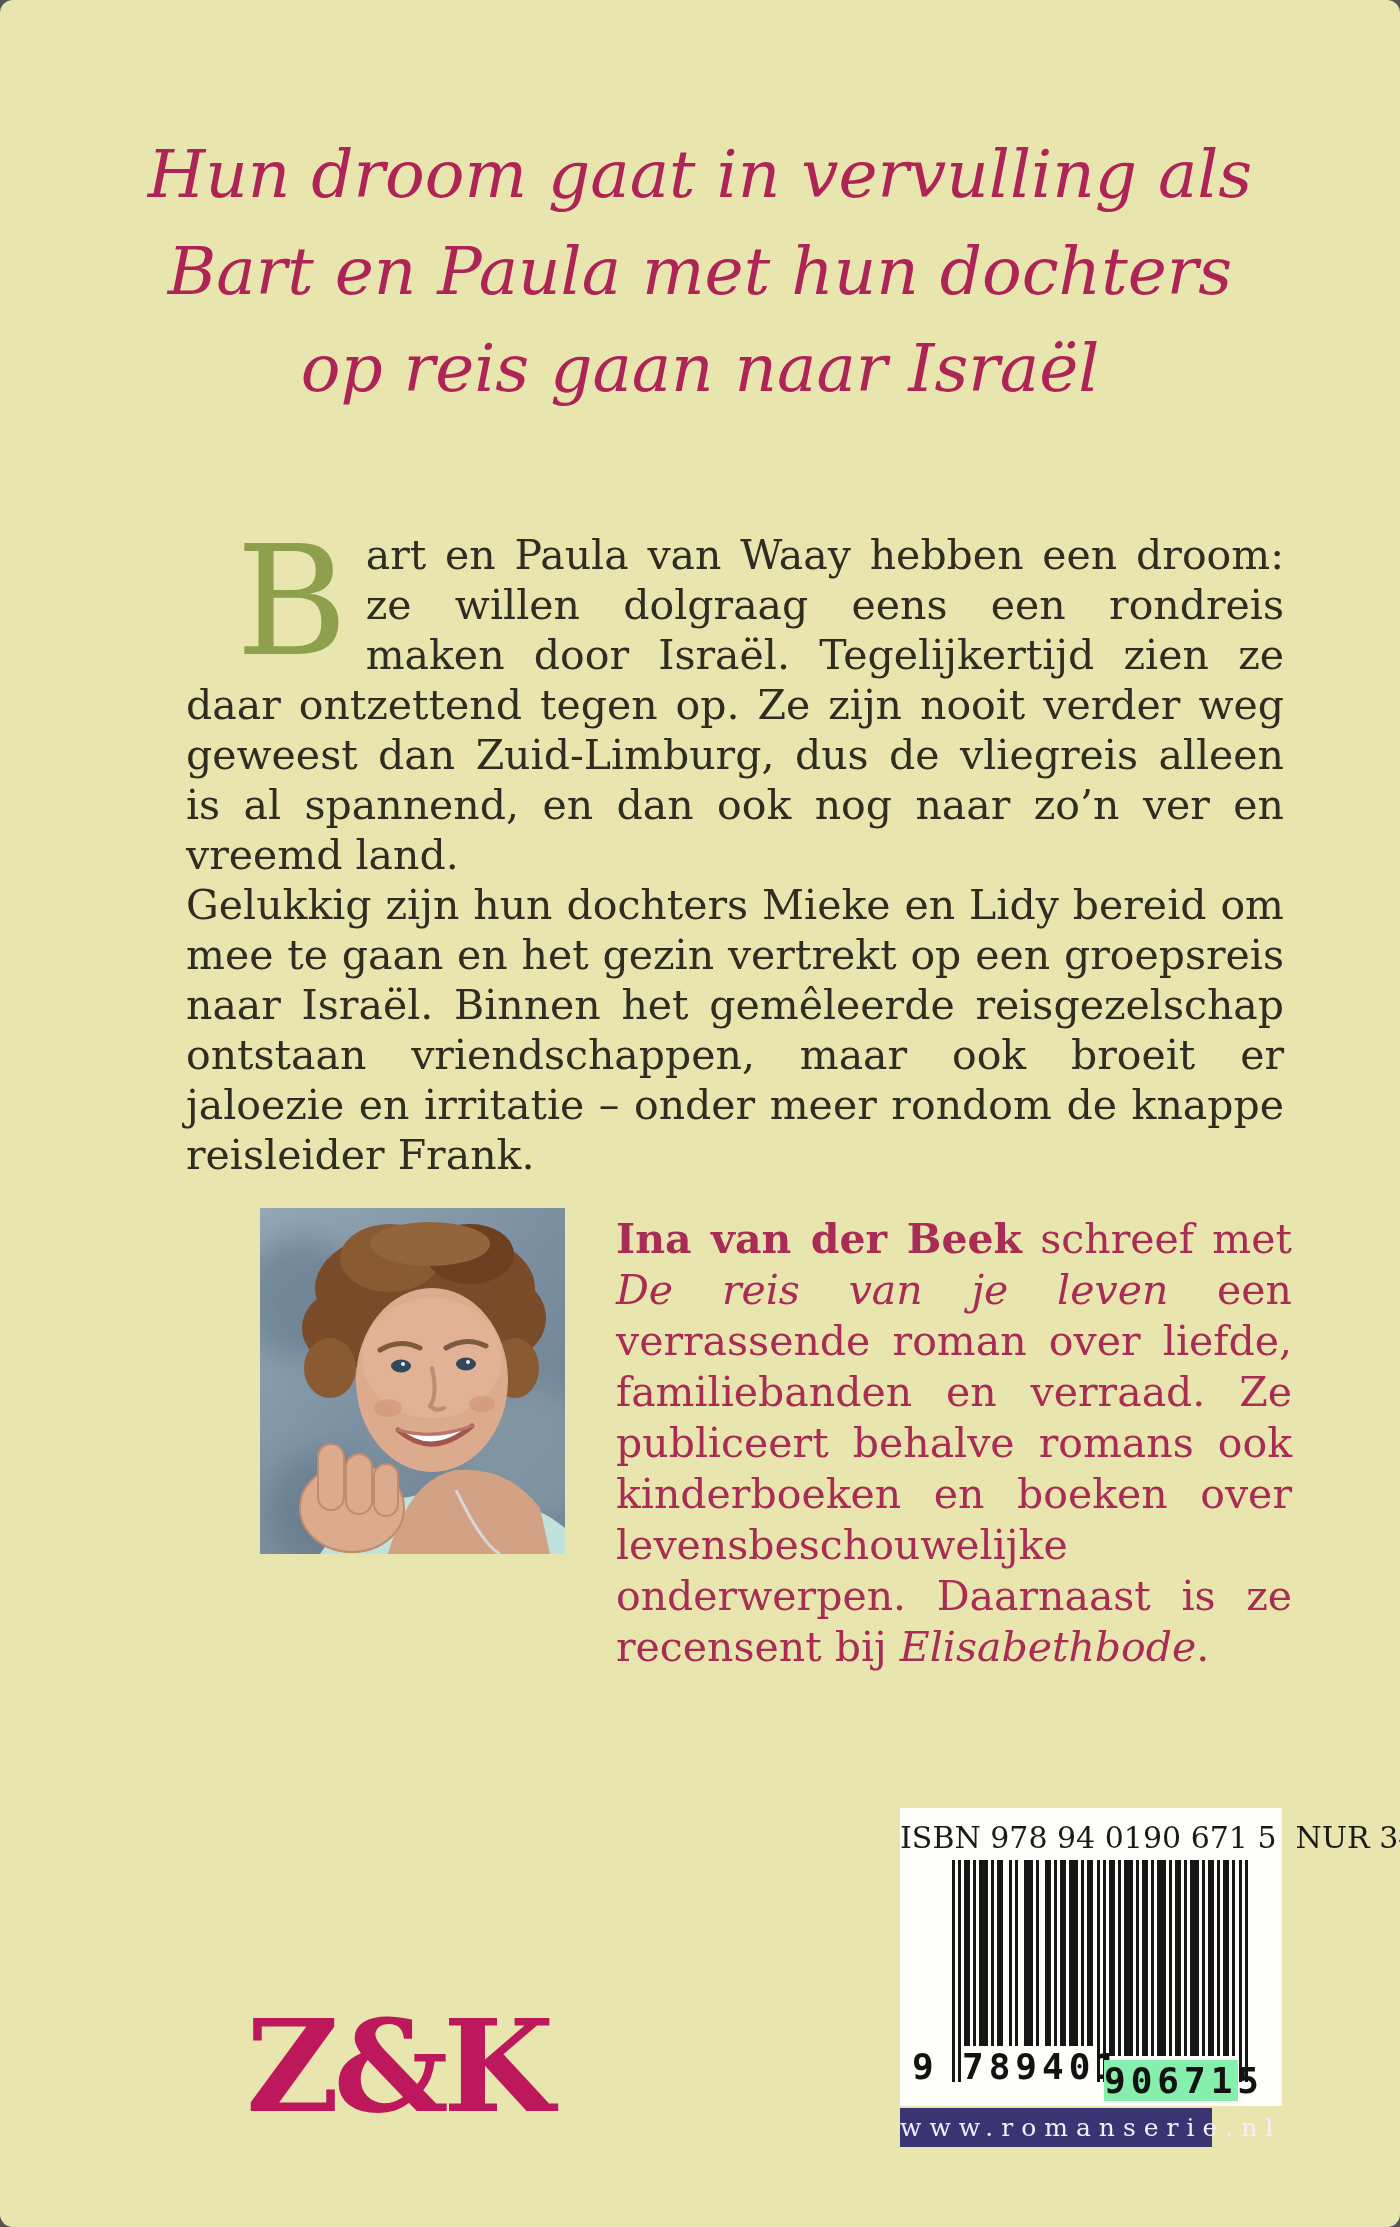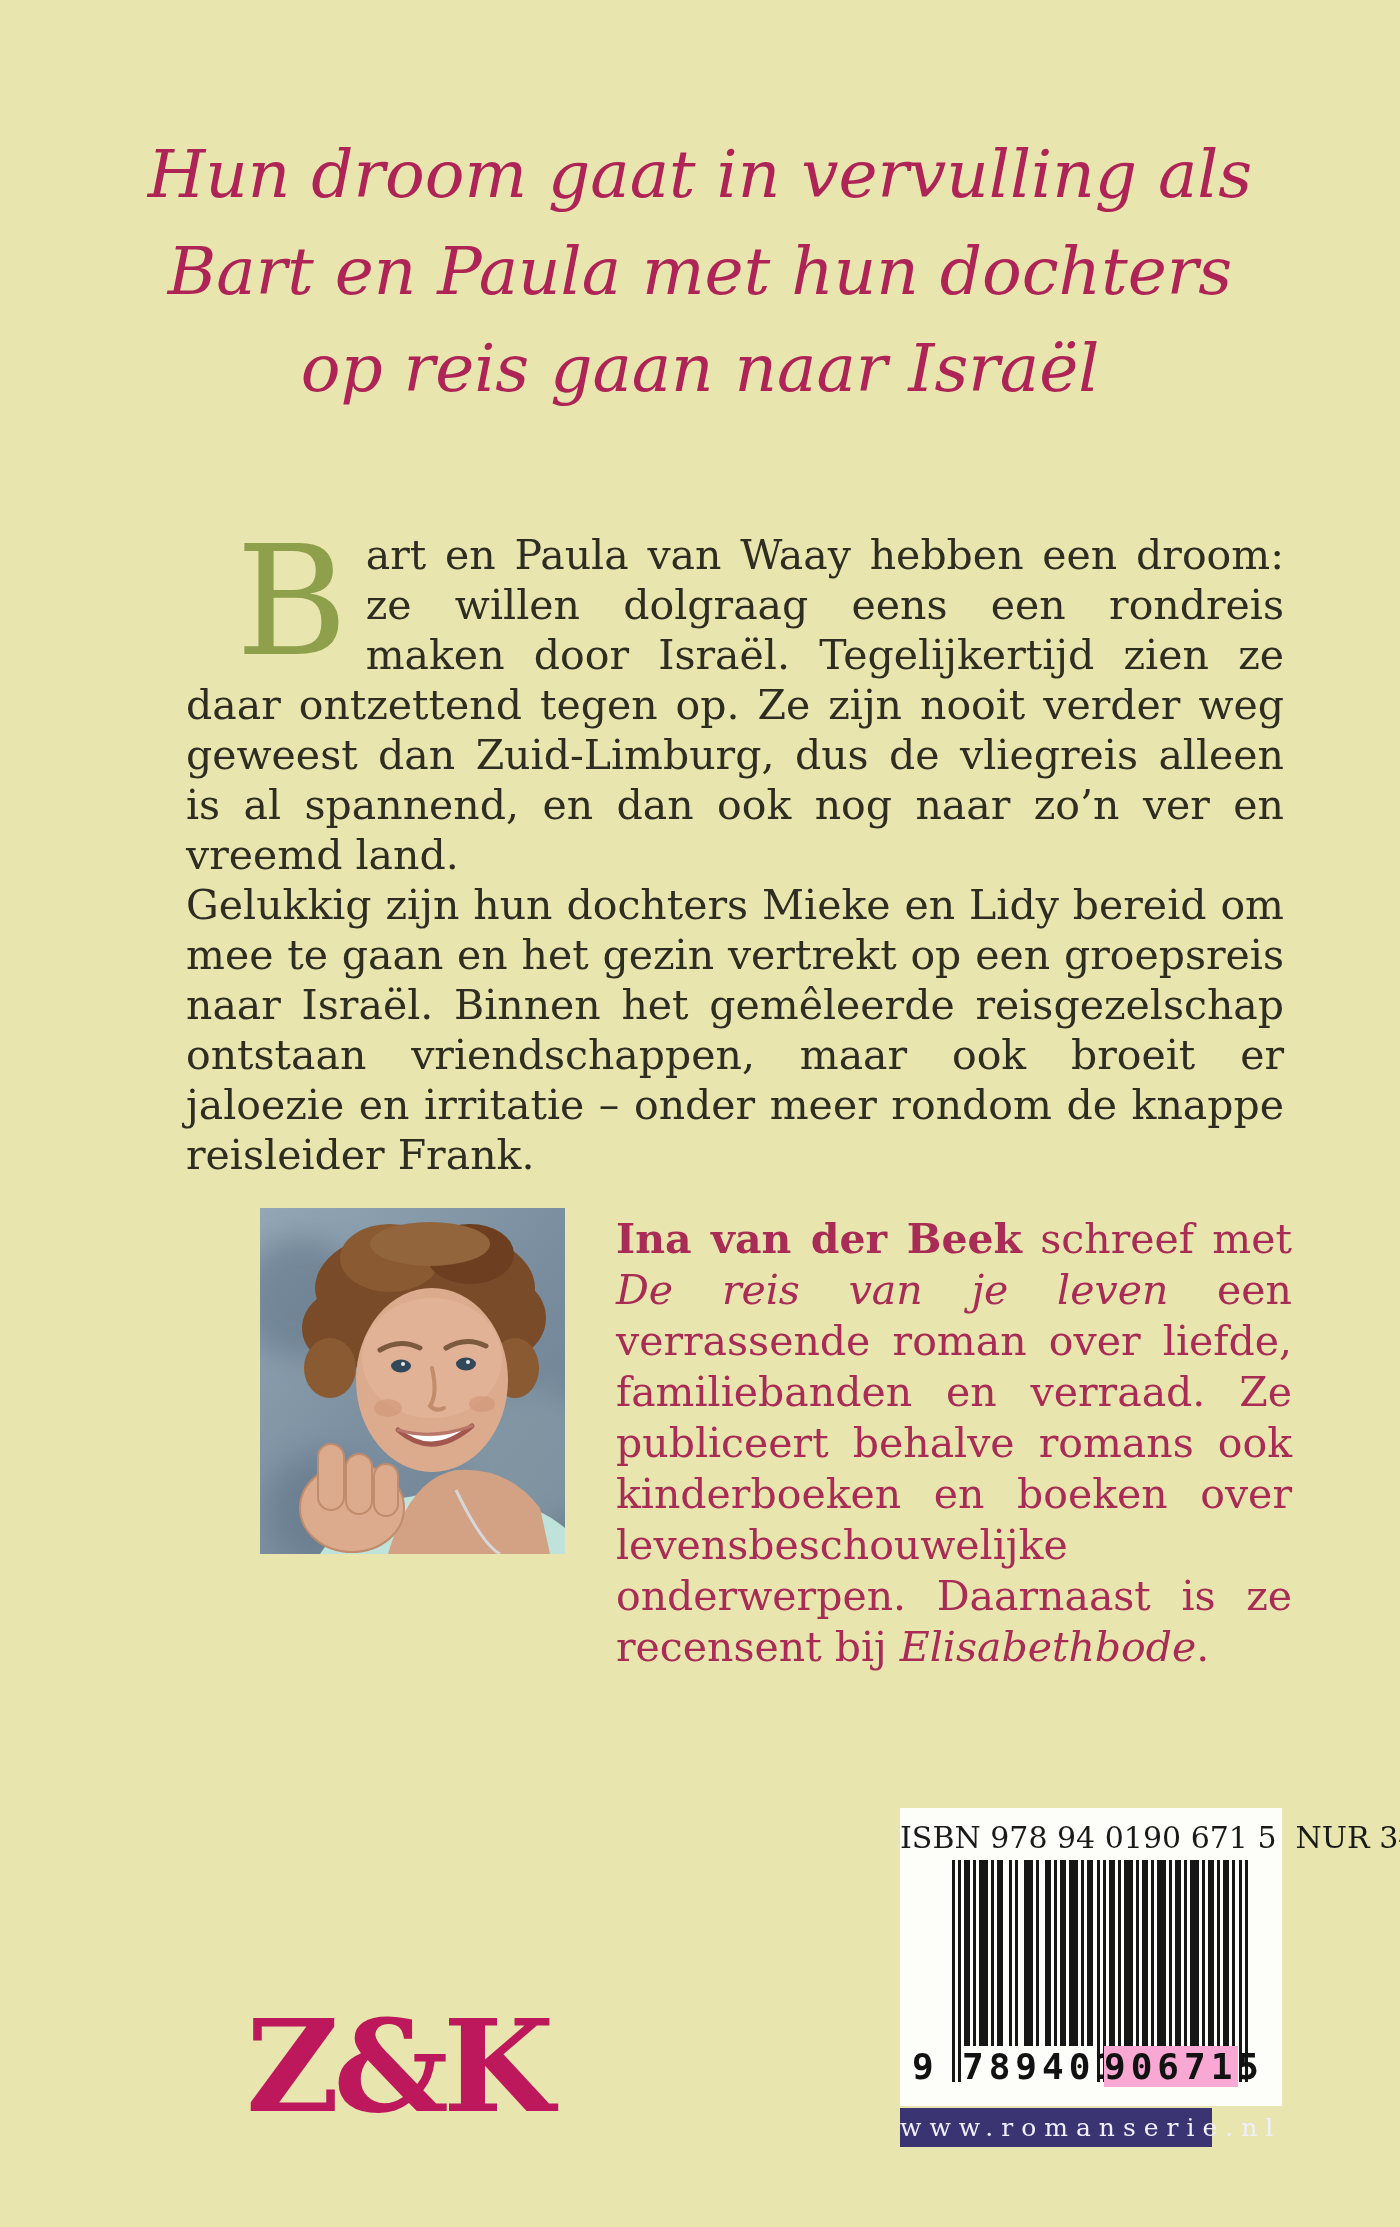--- a/index.html
+++ b/index.html
@@ -2,20 +2,21 @@
 <html><head>
 <meta charset="utf-8">
 <style>
   html,body{margin:0;padding:0;background:#555;}
   .page{
     position:relative;
     width:1400px;height:2227px;
     background:#e8e6ae;
     overflow:hidden;
     font-family:"DejaVu Serif", serif;
+    border-radius:13px;
   }
 
   
   .headline{
     position:absolute;left:0;right:0;top:126px;
     text-align:center;
     font-style:italic;
     font-size:66px;line-height:97px;
     color:#af2456;
   }
@@ -69,21 +70,21 @@
   }
   .barcode svg{display:block;}
   .bc-digits{
     position:absolute;left:0;top:184px;height:44px;width:100%;
     font-family:"DejaVu Sans Mono", monospace;
     font-weight:bold;font-size:36px;color:#121212;
     letter-spacing:5px;
   }
   .bc-d1{position:absolute;left:-40px;top:2px;}
   .bc-d2{position:absolute;left:10px;top:2px;width:132px;background:#fdfdfa;text-align:center;}
-  .bc-d3{position:absolute;left:152px;top:2px;width:134px;background:#f9a8d4;text-align:center;}
+  .bc-d3{position:absolute;left:152px;top:16px;width:134px;background:#86efac;text-align:center;}
 
   .site-bar{
     position:absolute;left:900px;top:2108px;
     width:312px;height:39px;
     background:#3b3473;
     color:#f1efff;
     font-size:25px;line-height:40px;
     letter-spacing:8px;
     text-align:center;
   }

